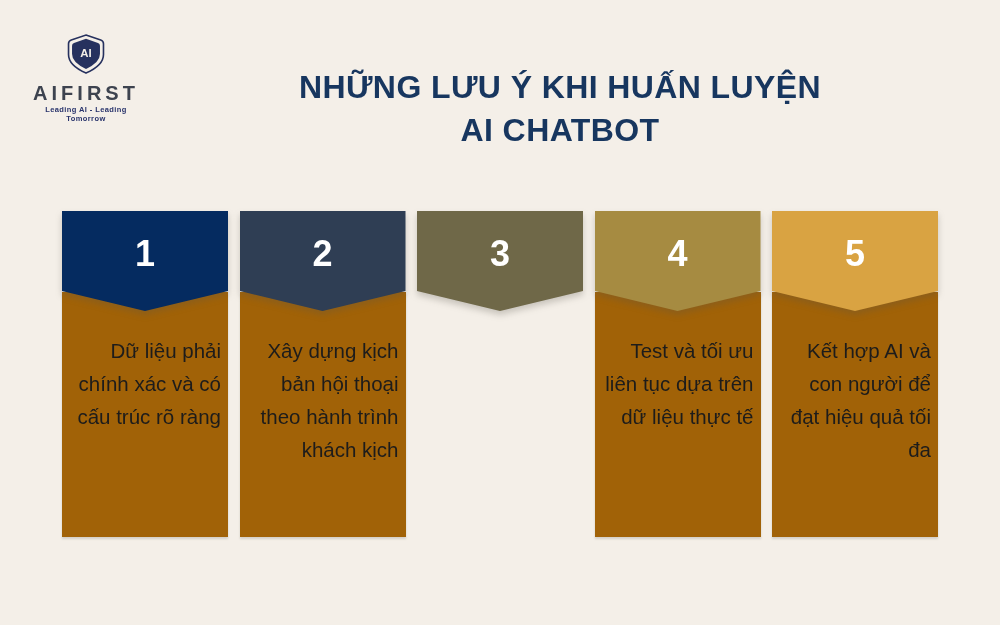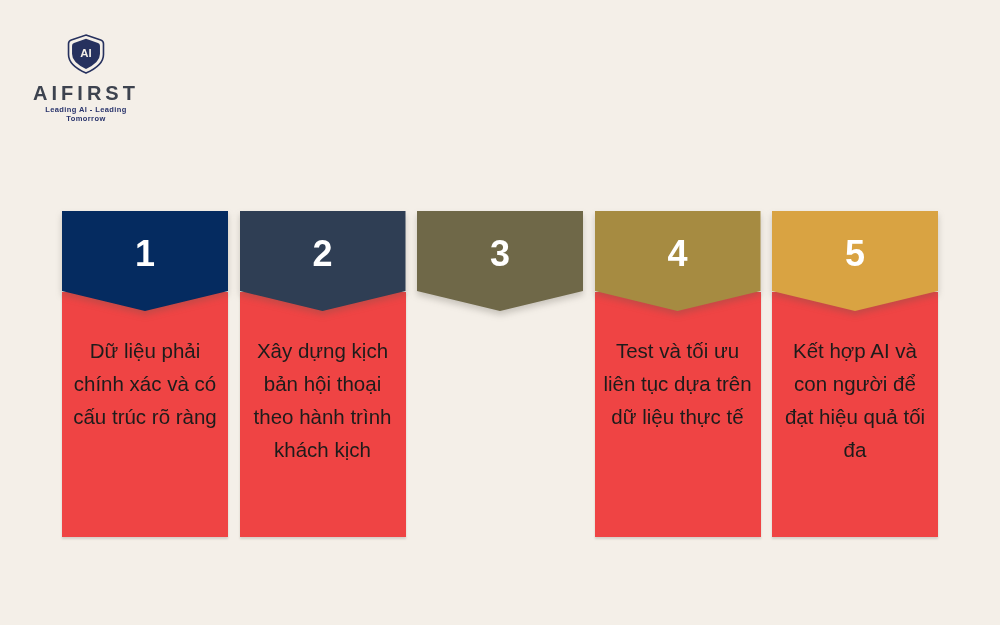--- a/index.html
+++ b/index.html
@@ -50,44 +50,48 @@
     display:flex;align-items:flex-start;justify-content:center;
   }
   .col-number{
     color:#ffffff;font-weight:bold;font-size:36px;
     margin-top:22px;
   }
   .col-body{
     position:relative;z-index:1;
     margin-top:-19px;
     min-height:245px;
-    background:#ef4444;
+    background:#a16207;
     box-shadow:0 2px 2px rgba(120,115,105,0.25);
     box-sizing:border-box;
     padding:42px 7px 14px 7px;
-    text-align:center;
+    text-align:right;
     font-size:20.5px;line-height:33px;
     color:#1d1c1b;
   }
 </style>
 </head>
 <body>
 
 <div class="stage">
 
   <div class="logo">
     <svg width="38" height="42" viewBox="0 0 40 43">
       <path d="M20 1.5 L35.5 6.8 Q38.4 7.8 38.4 10.6 L38.4 22 Q38.4 33.5 20 41.5 Q1.6 33.5 1.6 22 L1.6 10.6 Q1.6 7.8 4.5 6.8 Z" fill="none" stroke="#26315e" stroke-width="1.7"></path>
       <path d="M20 5.4 L32.6 9.8 Q34.7 10.6 34.7 12.8 L34.7 21.6 Q34.7 30.6 20 37.2 Q5.3 30.6 5.3 21.6 L5.3 12.8 Q5.3 10.6 7.4 9.8 Z" fill="#26315e"></path>
       <text x="20" y="24.5" text-anchor="middle" font-family="Liberation Sans, sans-serif" font-size="12" font-weight="bold" fill="#f4efe8">AI</text>
     </svg>
     <div class="brand">AIFIRST</div>
     <div class="tagline">Leading AI - Leading Tomorrow</div>
   </div>
 
+  <div class="title">
+    <div>NHỮNG LƯU Ý KHI HUẤN LUYỆN</div>
+    <div>AI CHATBOT</div>
+  </div>
 
   <div class="columns">
 
     <div class="column">
       <div class="col-header-wrap">
         <div class="col-header" style="background-color: rgb(5, 43, 96);">
           <div class="col-number">1</div>
         </div>
       </div>
       <div class="col-body">Dữ liệu phải chính xác và có cấu trúc rõ ràng</div>

